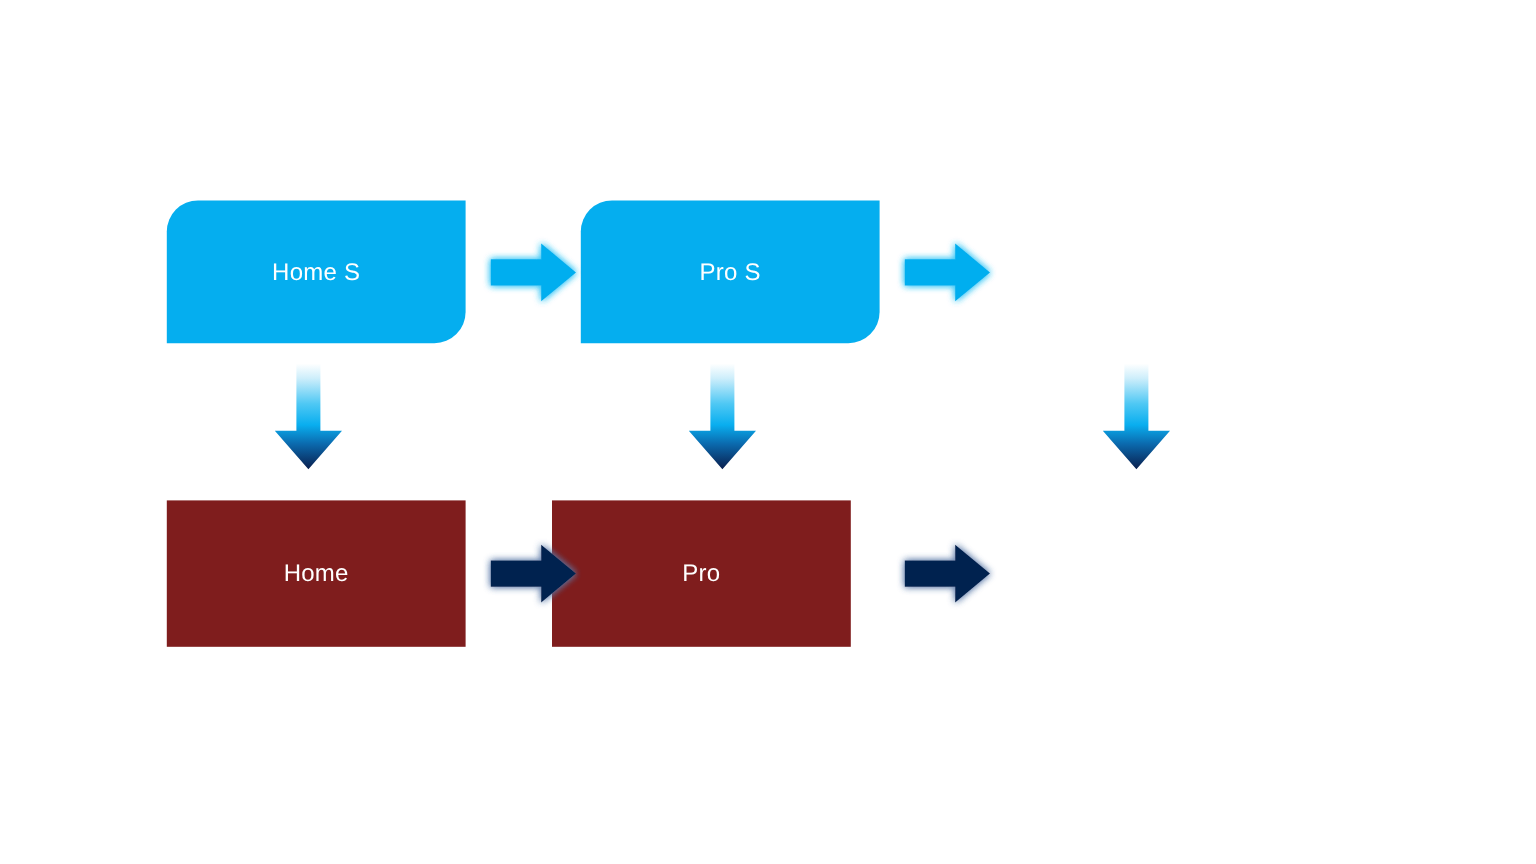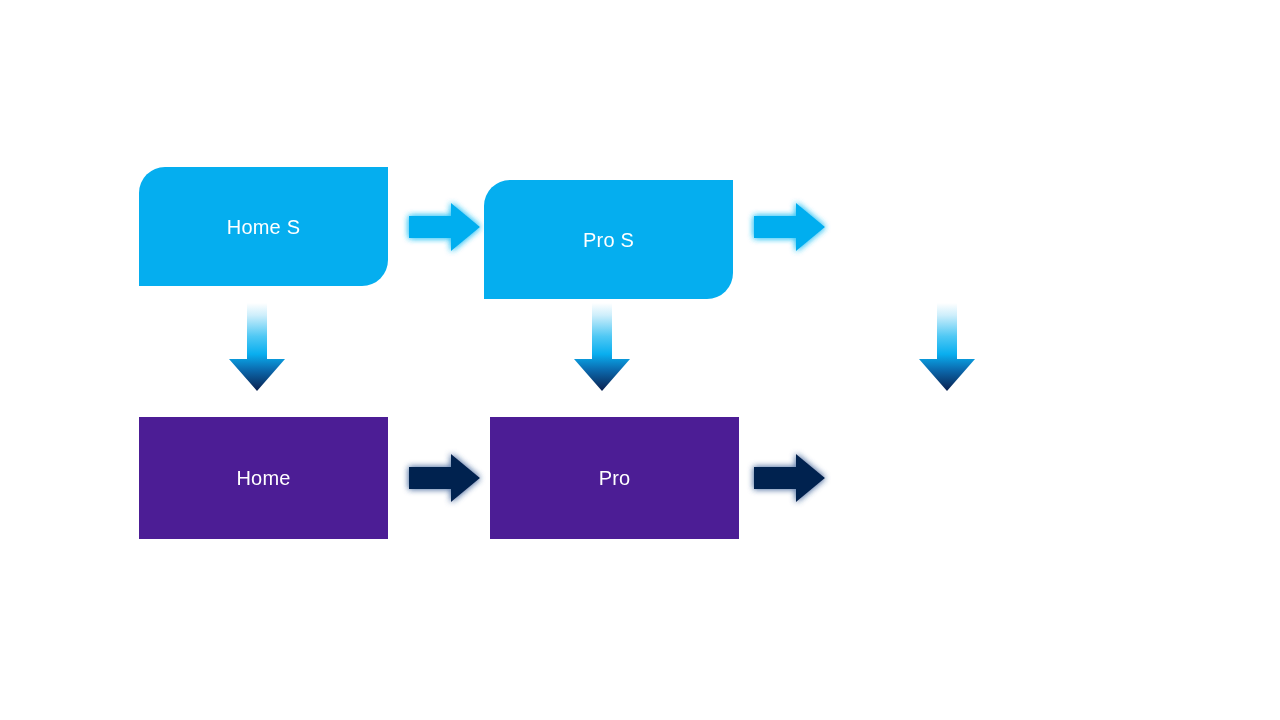--- a/index.html
+++ b/index.html
@@ -41,37 +41,37 @@
   }
 
   
   .node.tier-s {
     background: #05AEEF;
     border-radius: 26px 0 26px 0;
   }
 
   
   .node.tier-base {
-    background: #4c1d95;
+    background: #7f1d1d;
     border-radius: 0;
   }
 
   .node-label {
     pointer-events: none;
     display: block;
   }
 
   
   .node-home-s       { left: 139px; top: 167px;  width: 249px; height: 119px; }
-  .node-pro-s        { left: 484px; top: 180px;  width: 249px; height: 119px; }
+  .node-pro-s        { left: 484px; top: 167px;  width: 249px; height: 119px; }
   .node-enterprise-s { left: 829px; top: 165px;  width: 249px; height: 122px; }
 
   
   .node-home        { left: 139px; top: 417px; width: 249px; height: 122px; }
-  .node-pro         { left: 490px; top: 417px; width: 249px; height: 122px; }
+  .node-pro         { left: 460px; top: 417px; width: 249px; height: 122px; }
   .node-enterprise  { left: 829px; top: 417px; width: 249px; height: 122px; }
 
   
   .arrow {
     position: absolute;
     display: block;
   }
   .arrow svg { display: block; overflow: visible; }
 
   

